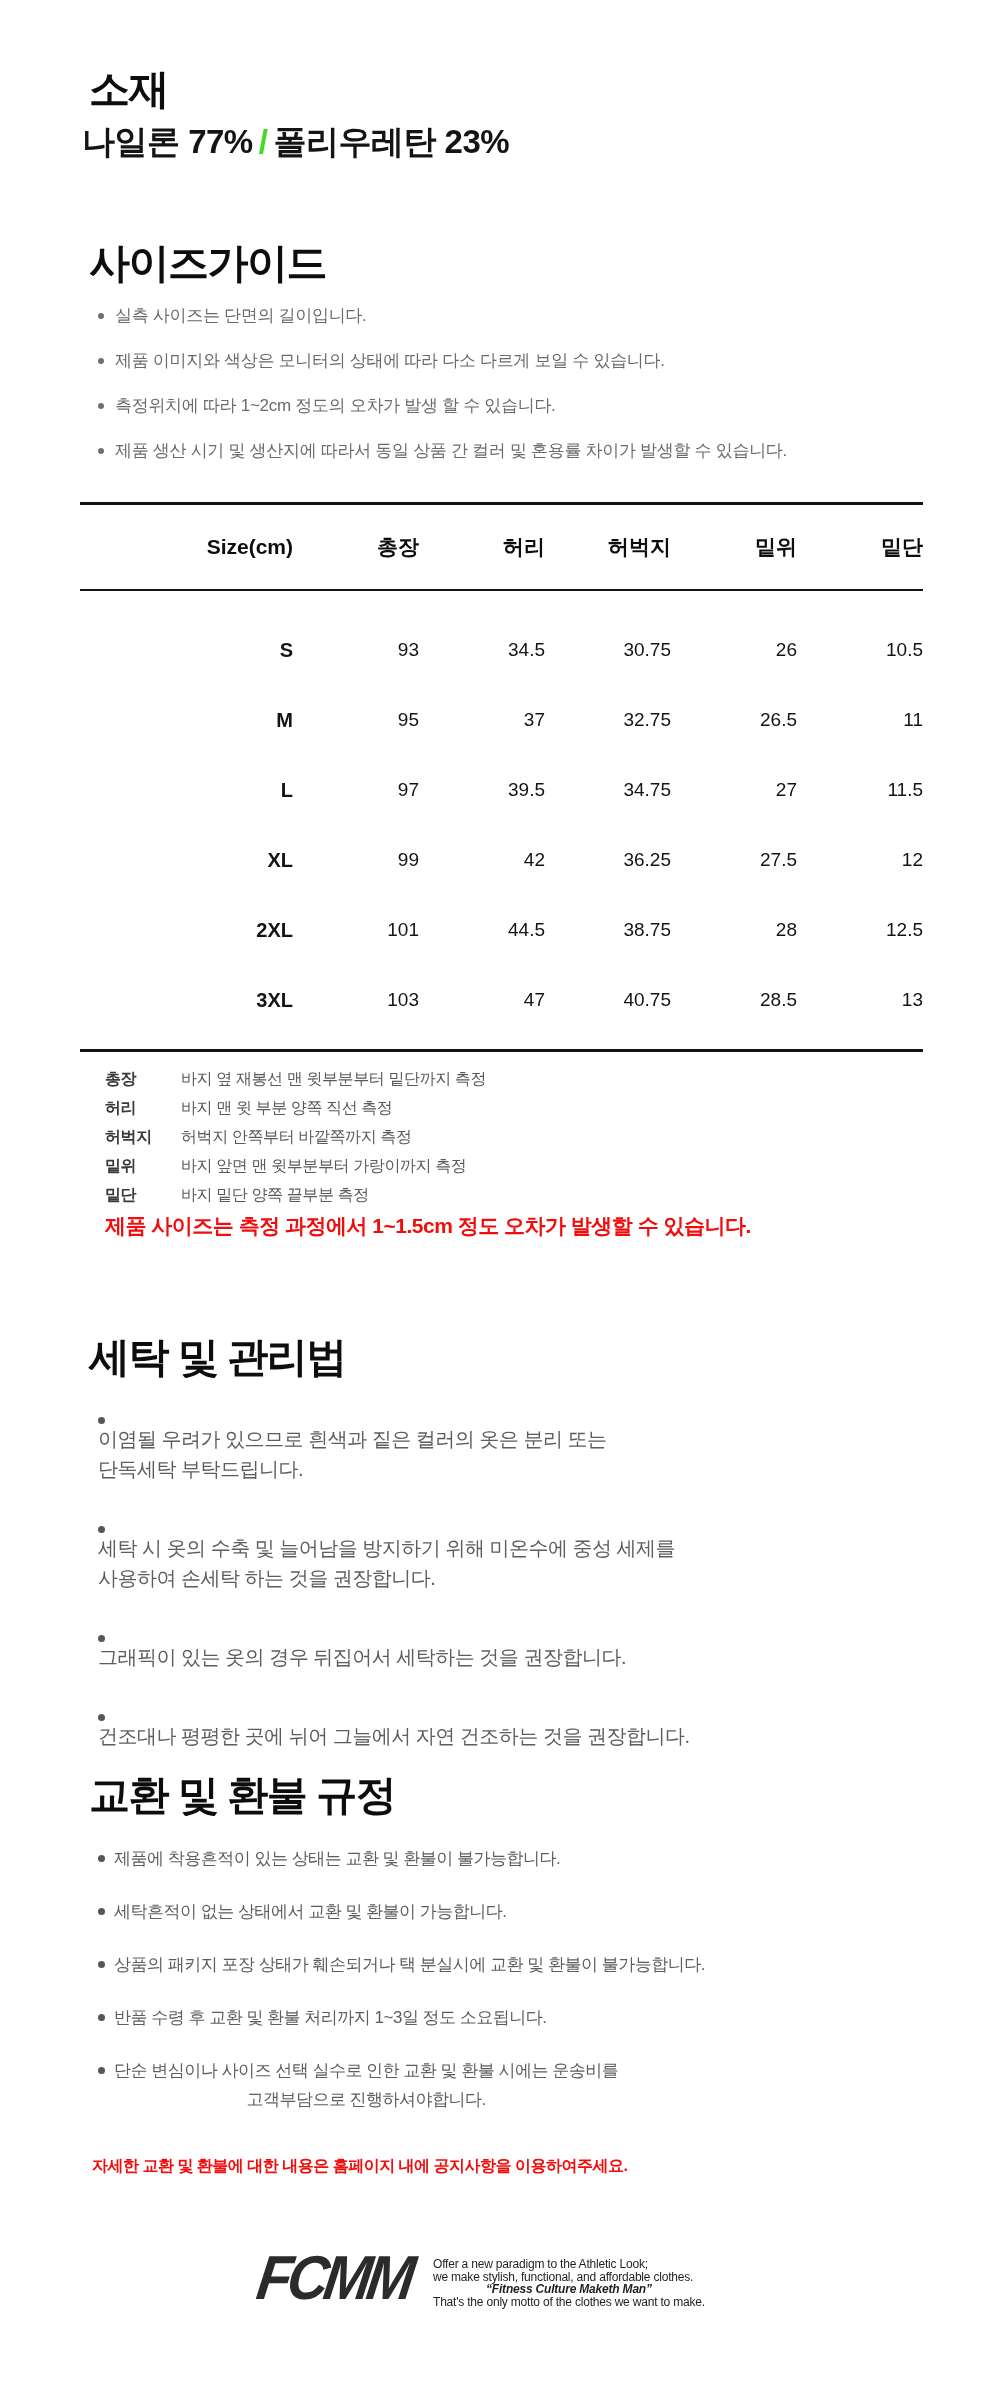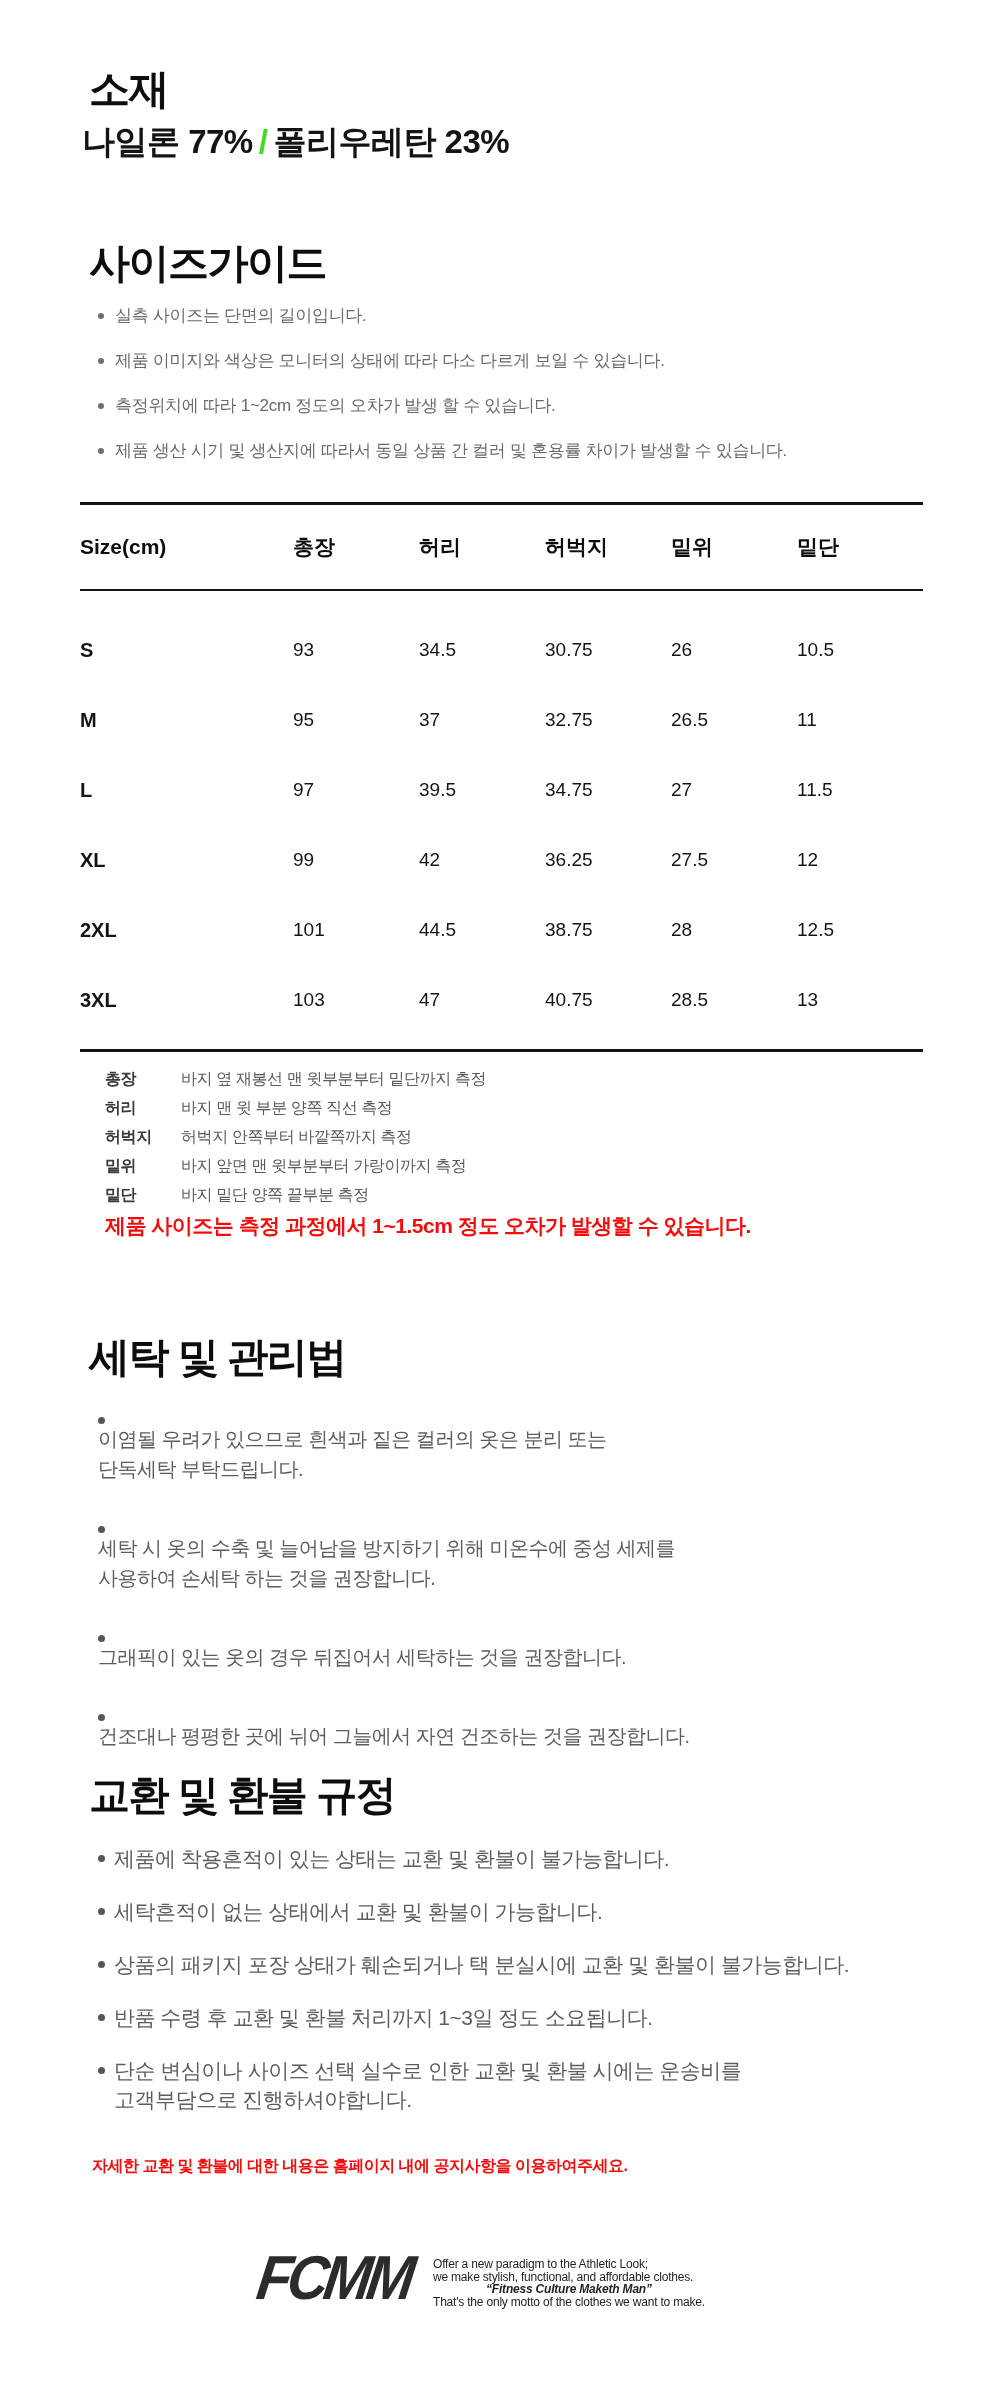--- a/index.html
+++ b/index.html
@@ -17,40 +17,40 @@
   .blist li { display:flex; align-items:flex-start; }
   .dot { flex:0 0 auto; border-radius:50%; background:#6f6f6f; }
   .sg-bullets li { margin-bottom:27px; font-size:17px; line-height:18px; color:#6a6a6a; letter-spacing:-0.3px; }
   .sg-bullets .dot { width:6px; height:6px; margin:6px 11px 0 0; }
   .big-bullets li { font-size:20px; line-height:30px; color:#5d5d5d; letter-spacing:-0.5px; }
   .big-bullets .dot { width:7px; height:7px; margin:11px 9px 0 0; background:#565656; }
   .pre { white-space:pre-line; }
 
   
   .sizes { position:absolute; left:80px; top:502px; width:843px; border-top:3px solid #131313; border-bottom:3px solid #131313; }
-  .trow { display:grid; grid-template-columns:213px repeat(5,1fr); align-items:center; text-align:left; }
+  .trow { display:grid; grid-template-columns:213px repeat(5,1fr); align-items:center; text-align:right; }
   .thead { height:84px; border-bottom:2px solid #131313; font-weight:700; font-size:21px; color:#0d0d0d; }
   .tbody { padding:24px 0 14px 0; }
   .tbody .trow { height:70px; font-size:19px; color:#141414; }
   .tbody .trow .size-cell { font-weight:700; font-size:20px; }
 
   
   .notes { position:absolute; left:105px; top:1064px; }
   .note-row { display:flex; line-height:29px; font-size:16px; letter-spacing:-0.4px; }
   .note-label { width:76px; font-weight:700; color:#3a3a3a; }
   .note-desc { color:#5a5a5a; }
 
   .warning { position:absolute; color:#f20c0c; font-weight:700; letter-spacing:-0.5px; }
   .warning1 { left:105px; top:1212px; font-size:21px; }
   .warning2 { left:92px; top:2156px; font-size:16px; }
 
   .care-bullets { top:1398px; width:880px; }
   .care-bullets li { margin-bottom:31px;flex-direction:column; }
   .refund-bullets { top:1836px; width:895px; }
-  .refund-bullets li { margin-bottom:24px; font-size:21px; line-height:29px; }
+  .refund-bullets li { margin-bottom:24px; font-size:17px; line-height:29px;text-align:center; }
 
   
   .footer-logo { position:absolute; left:262px; top:2247px; font-size:62px; font-weight:800; font-style:italic; letter-spacing:-5px; color:#2b2b2b; line-height:1; display:inline-block; transform:skewX(-8deg) scale(0.92,1); transform-origin:left top; }
   .footer-text { position:absolute; left:433px; top:2258px; font-size:12px; line-height:12.5px; color:#1f1f1f; letter-spacing:-0.2px; }
   .footer-text .motto { font-weight:700; font-style:italic;text-align:center; }
 </style>
 </head>
 <body>
 
 <div class="page">

